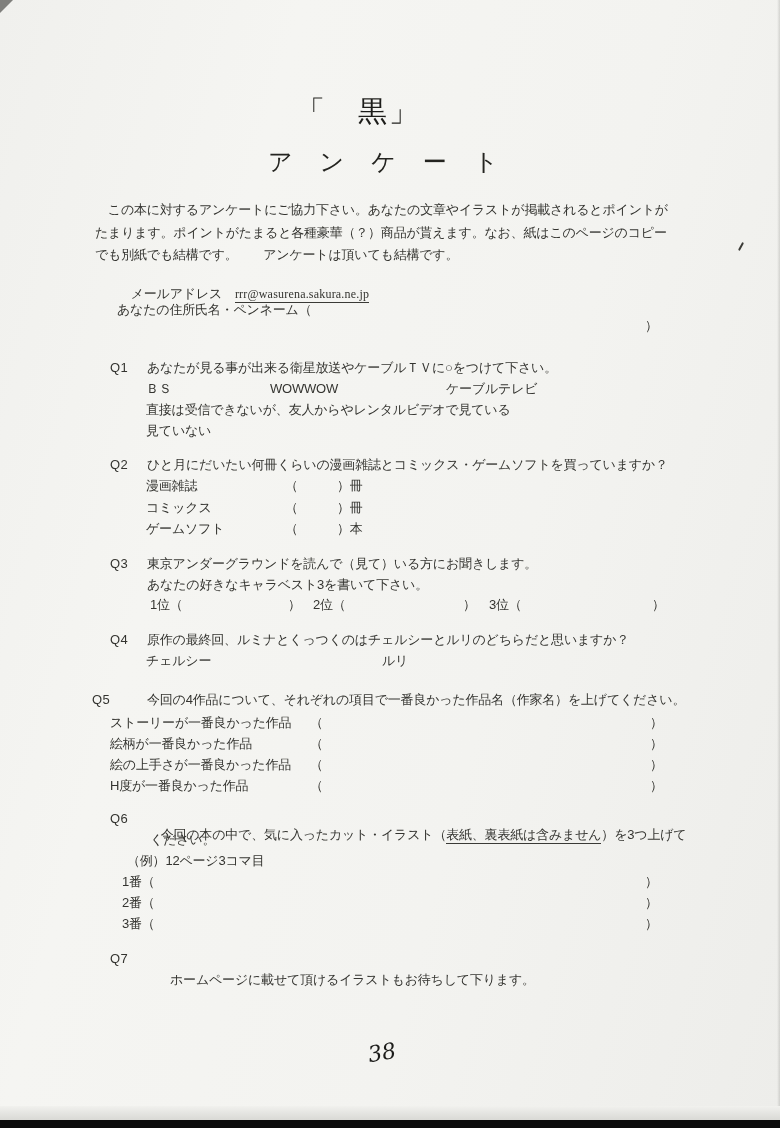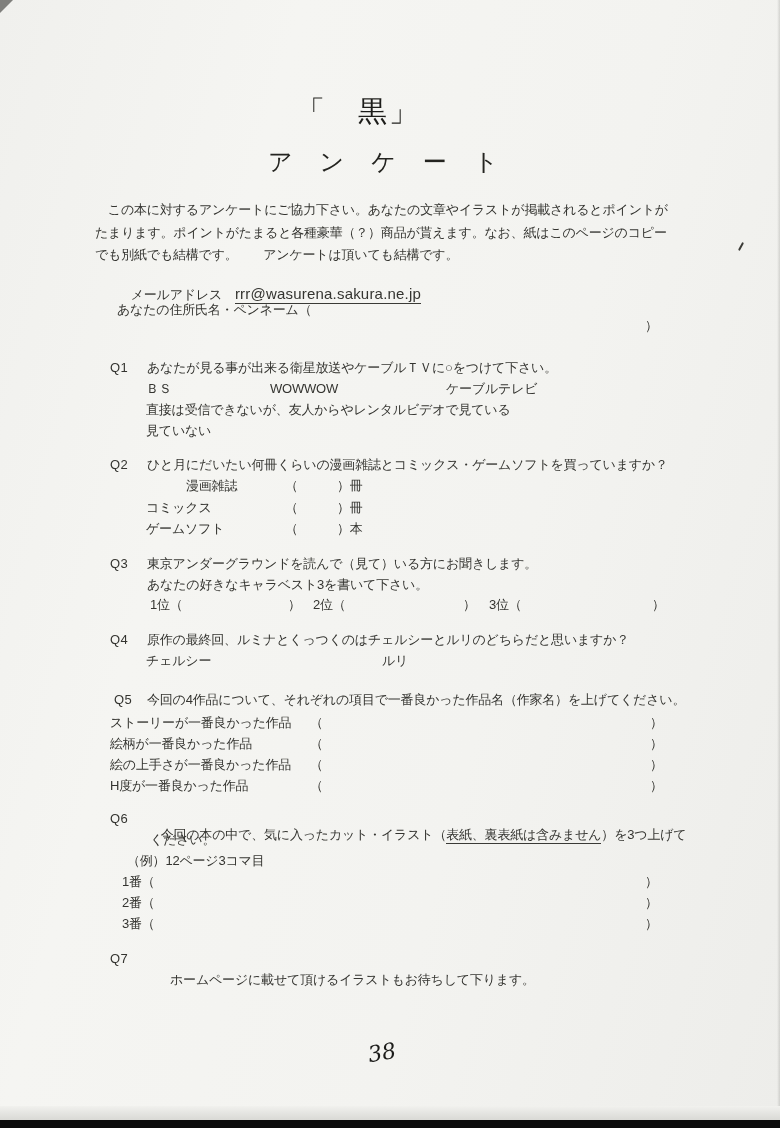--- a/index.html
+++ b/index.html
@@ -24,22 +24,22 @@
     font-family:"Liberation Serif","DejaVu Serif",serif;
     font-size:29px;color:#1d1d1a;letter-spacing:2px;white-space:pre;
   }
   .title-anketo{
     position:absolute;left:268px;top:146px;
     font-family:"Liberation Serif","DejaVu Serif",serif;
     font-size:24px;color:#242420;letter-spacing:27px;white-space:pre;
   }
   .u{border-bottom:1px solid #3a3a36;padding-bottom:1px;}
   .email{
-    font-family:Liberation Sans, sans-serif;
-    font-size:15px;letter-spacing:0.2px;
+    font-family:Liberation Serif, serif;
+    font-size:12px;letter-spacing:0.2px;
   }
   .pagenum{
     position:absolute;left:368px;top:1040px;
     font-family:"DejaVu Serif",serif;font-style:italic;
     font-size:22px;color:#1c1c1a;
     transform:rotate(-10deg);
   }
   .bottom-bar{
     position:absolute;left:0;top:1120px;width:780px;height:8px;
     background:#0b0b0b;
@@ -88,21 +88,21 @@
   <div class="line" style="left:147px;top:360px;">あなたが見る事が出来る衛星放送やケーブルＴＶに○をつけて下さい。</div>
   <div class="line" style="left:146px;top:381px;">ＢＳ</div>
   <div class="line" style="left:270px;top:381px;">WOWWOW</div>
   <div class="line" style="left:446px;top:381px;">ケーブルテレビ</div>
   <div class="line" style="left:146px;top:402px;">直接は受信できないが、友人からやレンタルビデオで見ている</div>
   <div class="line" style="left:146px;top:423px;">見ていない</div>
 
   <div class="qno" style="left:110px;top:457px;">Q2</div>
   <div class="line" style="left:147px;top:457px;">ひと月にだいたい何冊くらいの漫画雑誌とコミックス・ゲームソフトを買っていますか？</div>
 
-  <div class="line" style="left:146px;top:478px;margin-left:40px;">漫画雑誌</div>
+  <div class="line" style="left:146px;top:478px;">漫画雑誌</div>
   <div class="line" style="left:285px;top:478px;">（</div>
   <div class="line" style="left:337px;top:478px;">）冊</div>
 
   <div class="line" style="left:146px;top:500px;">コミックス</div>
   <div class="line" style="left:285px;top:500px;">（</div>
   <div class="line" style="left:337px;top:500px;">）冊</div>
 
   <div class="line" style="left:146px;top:521px;">ゲームソフト</div>
   <div class="line" style="left:285px;top:521px;">（</div>
   <div class="line" style="left:337px;top:521px;">）本</div>
@@ -115,21 +115,21 @@
   <div class="line" style="left:313px;top:597px;">2位（</div>
   <div class="line" style="left:463px;top:597px;">）</div>
   <div class="line" style="left:489px;top:597px;">3位（</div>
   <div class="line" style="left:652px;top:597px;">）</div>
 
   <div class="qno" style="left:110px;top:632px;">Q4</div>
   <div class="line" style="left:147px;top:632px;">原作の最終回、ルミナとくっつくのはチェルシーとルリのどちらだと思いますか？</div>
   <div class="line" style="left:146px;top:653px;">チェルシー</div>
   <div class="line" style="left:382px;top:653px;">ルリ</div>
 
-  <div class="qno" style="left:114px;top:692px;">Q5</div>
+  <div class="qno" style="left:92px;top:692px;">Q5</div>
   <div class="line" style="left:147px;top:692px;">今回の4作品について、それぞれの項目で一番良かった作品名（作家名）を上げてください。</div>
 
   <div class="line" style="left:110px;top:715px;">ストーリーが一番良かった作品</div>
   <div class="line" style="left:310px;top:715px;">（</div>
   <div class="line" style="left:650px;top:715px;">）</div>
 
   <div class="line" style="left:110px;top:736px;">絵柄が一番良かった作品</div>
   <div class="line" style="left:310px;top:736px;">（</div>
   <div class="line" style="left:650px;top:736px;">）</div>
 

